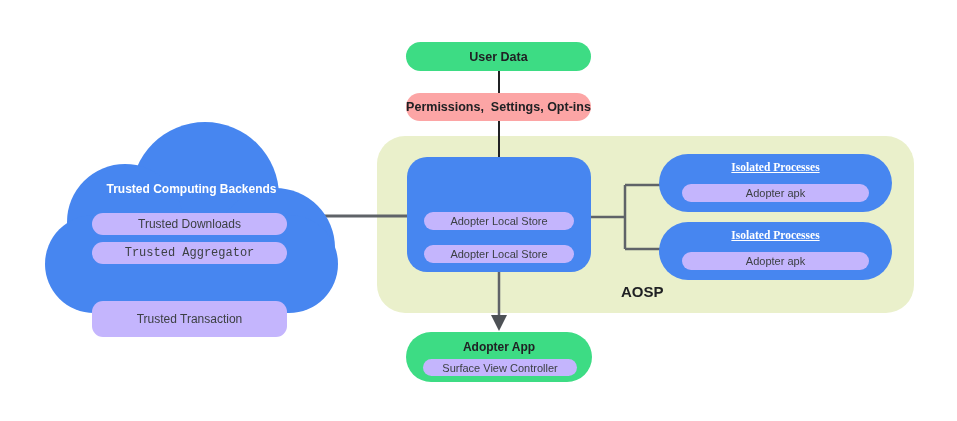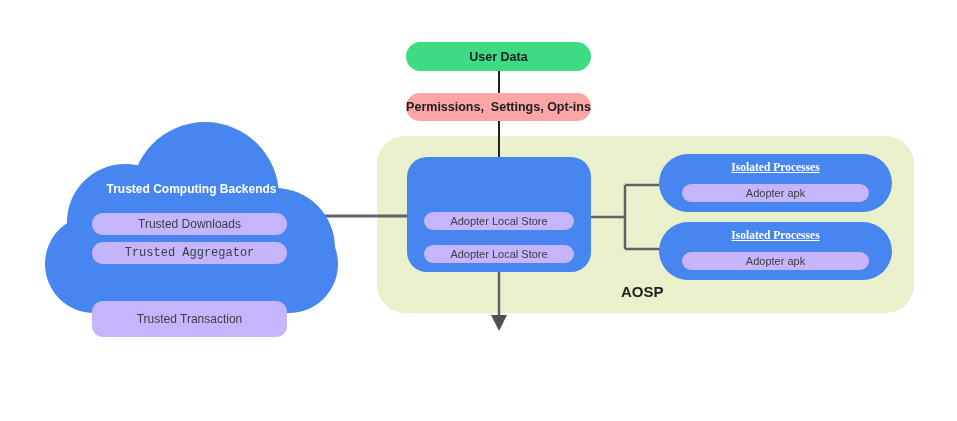--- a/index.html
+++ b/index.html
@@ -93,14 +93,20 @@
     </div>
   </div>
 
   <div class="abs blue-box z3" style="left:659px;top:222px;width:233px;height:58px;border-radius:29px;">
     <div class="abs node-title underlined" style="top:7px;font-size:11.5px;">Isolated Processes</div>
     <div class="abs pill white-pill" style="left:23px;top:30px;width:187px;height:18px;font-size:11px;">
       <span>Adopter apk</span>
     </div>
   </div>
 
+  <div class="abs z3" style="left:406px;top:332px;width:186px;height:50px;border-radius:25px;background:#3DDC84;">
+    <div class="abs dark-label" style="top:8px;width:100%;text-align:center;font-size:12px;">Adopter App</div>
+    <div class="abs pill white-pill" style="left:17px;top:27px;width:154px;height:17px;font-size:11px;">
+      <span>Surface View Controller</span>
+    </div>
+  </div>
 
 </div>
 
 </body></html>

